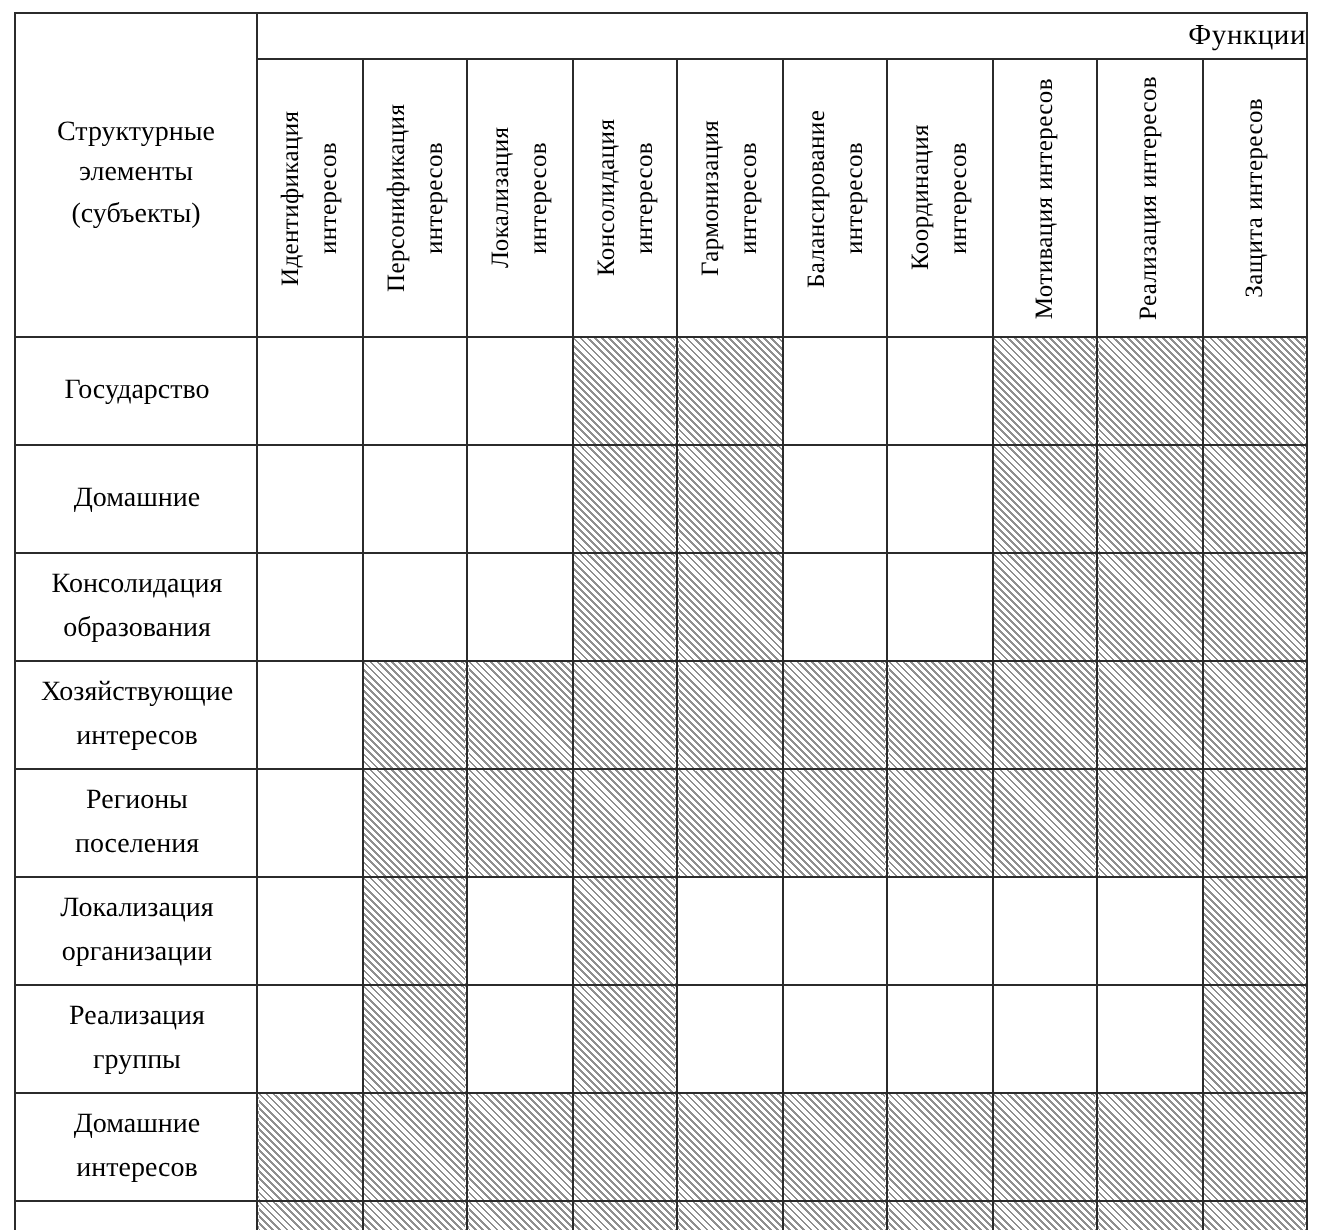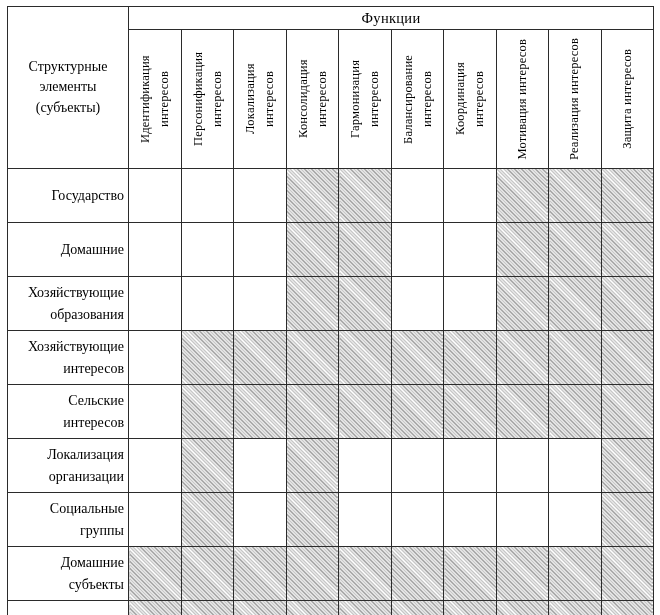--- a/index.html
+++ b/index.html
@@ -22,21 +22,21 @@
   col.c-func  { width:52.5px; }
   th, td {
     border:1px solid #2b2b2b;
     padding:0;
     font-weight:normal;
     background:#ffffff;
   }
   th.func-header {
     height:22px;
     font-size:14.5px;
-    text-align:center;
+    text-align:right;
     vertical-align:middle;
     letter-spacing:0.3px;
   }
   th.corner {
     font-size:14px;
     text-align:center;
     vertical-align:middle;
     line-height:1.45;
     padding:2px 6px;
   }
@@ -51,21 +51,21 @@
     transform:rotate(180deg);
     margin:0 auto;
     max-height:126px;
     font-size:12.5px;
     line-height:1.5;
     text-align:center;
     letter-spacing:0.2px;
   }
   th.row-th {
     height:49px;
-    text-align:right;
+    text-align:center;
     vertical-align:middle;
     font-size:14px;
     line-height:1.55;
     padding:2px 4px 2px 5px;
   }
   td.cell { height:49px; }
   td.cell.hatch {
     background-image:repeating-linear-gradient(
       45deg,
       var(--hatch-line) 0px,
@@ -142,21 +142,21 @@
         <td class="cell"></td>
         <td class="cell hatch"></td>
         <td class="cell hatch"></td>
         <td class="cell"></td>
         <td class="cell"></td>
         <td class="cell hatch"></td>
         <td class="cell hatch"></td>
         <td class="cell hatch"></td>
       </tr>
       <tr>
-        <th class="row-th">Хозяйствующие образования</th>
+        <th class="row-th">Консолидация образования</th>
         <td class="cell"></td>
         <td class="cell"></td>
         <td class="cell"></td>
         <td class="cell hatch"></td>
         <td class="cell hatch"></td>
         <td class="cell"></td>
         <td class="cell"></td>
         <td class="cell hatch"></td>
         <td class="cell hatch"></td>
         <td class="cell hatch"></td>
@@ -168,21 +168,21 @@
         <td class="cell hatch"></td>
         <td class="cell hatch"></td>
         <td class="cell hatch"></td>
         <td class="cell hatch"></td>
         <td class="cell hatch"></td>
         <td class="cell hatch"></td>
         <td class="cell hatch"></td>
         <td class="cell hatch"></td>
       </tr>
       <tr>
-        <th class="row-th">Сельские интересов</th>
+        <th class="row-th">Регионы поселения</th>
         <td class="cell"></td>
         <td class="cell hatch"></td>
         <td class="cell hatch"></td>
         <td class="cell hatch"></td>
         <td class="cell hatch"></td>
         <td class="cell hatch"></td>
         <td class="cell hatch"></td>
         <td class="cell hatch"></td>
         <td class="cell hatch"></td>
         <td class="cell hatch"></td>
@@ -194,34 +194,34 @@
         <td class="cell"></td>
         <td class="cell hatch"></td>
         <td class="cell"></td>
         <td class="cell"></td>
         <td class="cell"></td>
         <td class="cell"></td>
         <td class="cell"></td>
         <td class="cell hatch"></td>
       </tr>
       <tr>
-        <th class="row-th">Социальные группы</th>
-        <td class="cell"></td>
-        <td class="cell hatch"></td>
-        <td class="cell"></td>
-        <td class="cell hatch"></td>
-        <td class="cell"></td>
-        <td class="cell"></td>
-        <td class="cell"></td>
-        <td class="cell"></td>
-        <td class="cell"></td>
-        <td class="cell hatch"></td>
-      </tr>
-      <tr>
-        <th class="row-th">Домашние субъекты</th>
+        <th class="row-th">Реализация группы</th>
+        <td class="cell"></td>
+        <td class="cell hatch"></td>
+        <td class="cell"></td>
+        <td class="cell hatch"></td>
+        <td class="cell"></td>
+        <td class="cell"></td>
+        <td class="cell"></td>
+        <td class="cell"></td>
+        <td class="cell"></td>
+        <td class="cell hatch"></td>
+      </tr>
+      <tr>
+        <th class="row-th">Домашние интересов</th>
         <td class="cell hatch"></td>
         <td class="cell hatch"></td>
         <td class="cell hatch"></td>
         <td class="cell hatch"></td>
         <td class="cell hatch"></td>
         <td class="cell hatch"></td>
         <td class="cell hatch"></td>
         <td class="cell hatch"></td>
         <td class="cell hatch"></td>
         <td class="cell hatch"></td>

